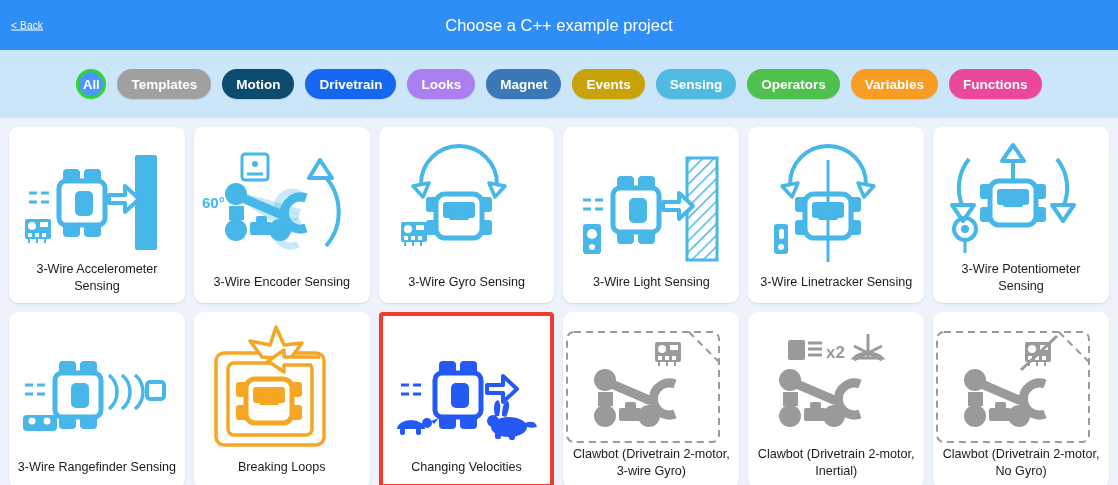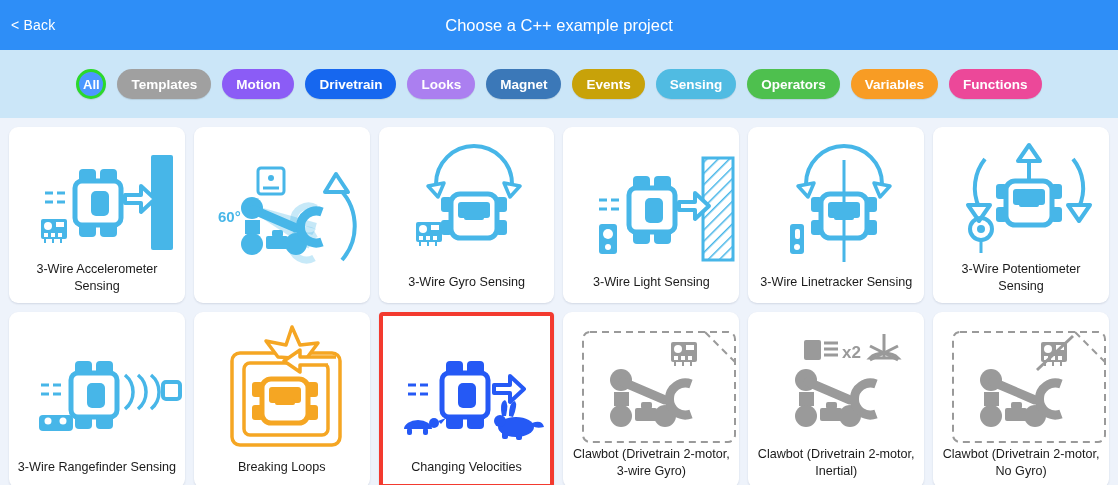--- a/index.html
+++ b/index.html
@@ -12,22 +12,22 @@
   
   .header {
     height: 50px;
     background: #2e8ef7;
     display: flex; align-items: center;
     position: relative;
   }
   .back-btn {
     position: absolute; left: 11px; top: 50%;
     transform: translateY(-50%);
-    color: #ffffff; font-size: 14px;
-    cursor: pointer; letter-spacing: .2px;
+    color: #ffffff; font-size: 10px;
+    cursor: pointer; letter-spacing: .2px; text-decoration: underline;
   }
   .header-title {
     width: 100%; text-align: center;
     color: #ffffff; font-size: 16.5px;
   }
   
   .pillbar {
     height: 68px;
     background: #cbe6f8;
     display: flex; align-items: center; justify-content: center;
@@ -64,21 +64,21 @@
     overflow: hidden;
     position: relative;
   }
   .card.selected {
     border: 4px solid #f33a2f;
     border-radius: 4px;
   }
   .card-art {
     flex: 1 1 auto;
     width: 100%;
-    display: flex; align-items: center; justify-content: flex-end;
+    display: flex; align-items: center; justify-content: flex-start;
     padding-top: 16px;
   }
   .card-label {
     font-size: 12.6px;
     color: #1b1b1b;
     text-align: center;
     line-height: 1.33;
     padding: 0 7px 12px 7px;
     width: 100%;
   }
@@ -93,21 +93,21 @@
   <div class="header-title">Choose a C++ example project</div>
 </div>
 
 <div class="pillbar" id="pillbar">
     <div class="pill selected" style="background: rgb(76, 151, 255); border-color: rgb(43, 217, 43);">
       <span>All</span>
     </div>
     <div class="pill" style="background: rgb(160, 160, 160);">
       <span>Templates</span>
     </div>
-    <div class="pill" style="background: #8b5cf6;">
+    <div class="pill" style="background: #0c4a6e;">
       <span>Motion</span>
     </div>
     <div class="pill" style="background: rgb(22, 103, 239);">
       <span>Drivetrain</span>
     </div>
     <div class="pill" style="background: rgb(171, 127, 240);">
       <span>Looks</span>
     </div>
     <div class="pill" style="background: rgb(59, 120, 184);">
       <span>Magnet</span>
@@ -178,20 +178,21 @@
             <rect x="62" y="66" width="11" height="7" rx="2" fill="#47b6e8"></rect>
             <path d="M44,46 L86,64" stroke="#47b6e8" stroke-width="9" stroke-linecap="round"></path>
             <path d="M112,48 a16,16 0 1 0 0,30" fill="none" stroke="#47b6e8" stroke-width="9"></path>
             <text x="8" y="58" fill="#47b6e8" font-size="15" font-weight="bold" font-family="&quot;Liberation Sans&quot;, sans-serif">60°</text>
             <rect x="48" y="4" width="26" height="26" rx="3" fill="none" stroke="#47b6e8" stroke-width="3"></rect>
             <circle cx="61" cy="14" r="3" fill="#47b6e8"></circle>
             <line x1="53" y1="24" x2="69" y2="24" stroke="#47b6e8" stroke-width="3"></line>
           </g>
         </svg>
       </div>
+      <div class="card-label">3-Wire Encoder Sensing</div>
     </div>
     <div class="card">
       <div class="card-art">
         <svg width="160" height="118" viewBox="0 0 160 118">
           <g>
             <path d="M42,34 A38,38 0 0 1 118,34" fill="none" stroke="#47b6e8" stroke-width="4"></path>
             <path d="M34,36 l16,-3 l-6,14 z" fill="#fff" stroke="#47b6e8" stroke-width="3.5" stroke-linejoin="round"></path>
             <path d="M126,36 l-16,-3 l6,14 z" fill="#fff" stroke="#47b6e8" stroke-width="3.5" stroke-linejoin="round"></path>
             <rect x="57" y="44" width="46" height="44" rx="9" ry="9" fill="none" stroke="#47b6e8" stroke-width="5"></rect>
             <rect x="47" y="47" width="11" height="15" rx="3" fill="#47b6e8"></rect>

